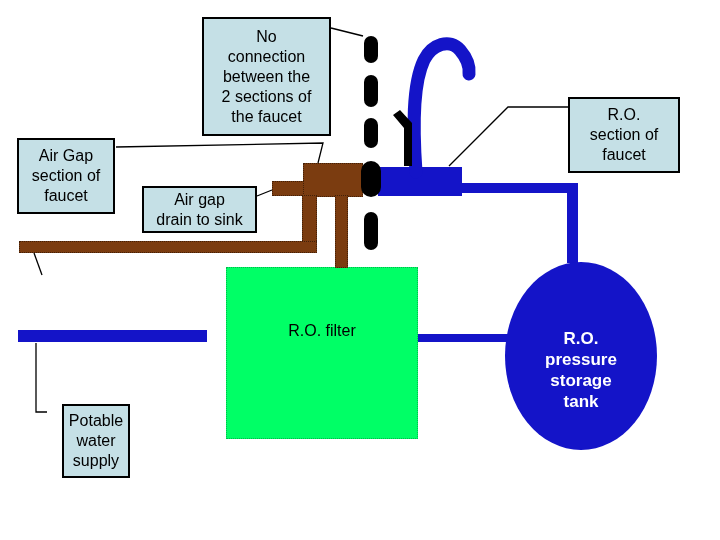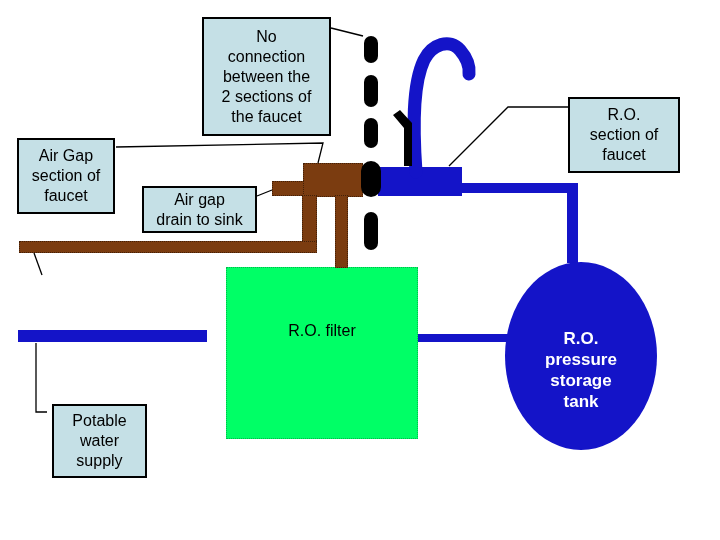--- a/index.html
+++ b/index.html
@@ -159,17 +159,17 @@
 faucet</div>
 
   <div class="callout" style="left:142px; top:186px; width:115px; height:47px;">Air gap
 drain to sink</div>
 
   <div class="callout" style="left:568px; top:97px; width:112px; height:76px;">R.O.
 section of
 faucet</div>
 
 
-  <div class="callout" style="left:52px; top:404px; width:95px; height:74px;">Potable
+  <div class="callout" style="left:62px; top:404px; width:68px; height:74px;">Potable
 water
 supply</div>
 
 </div>
 
 </body></html>

